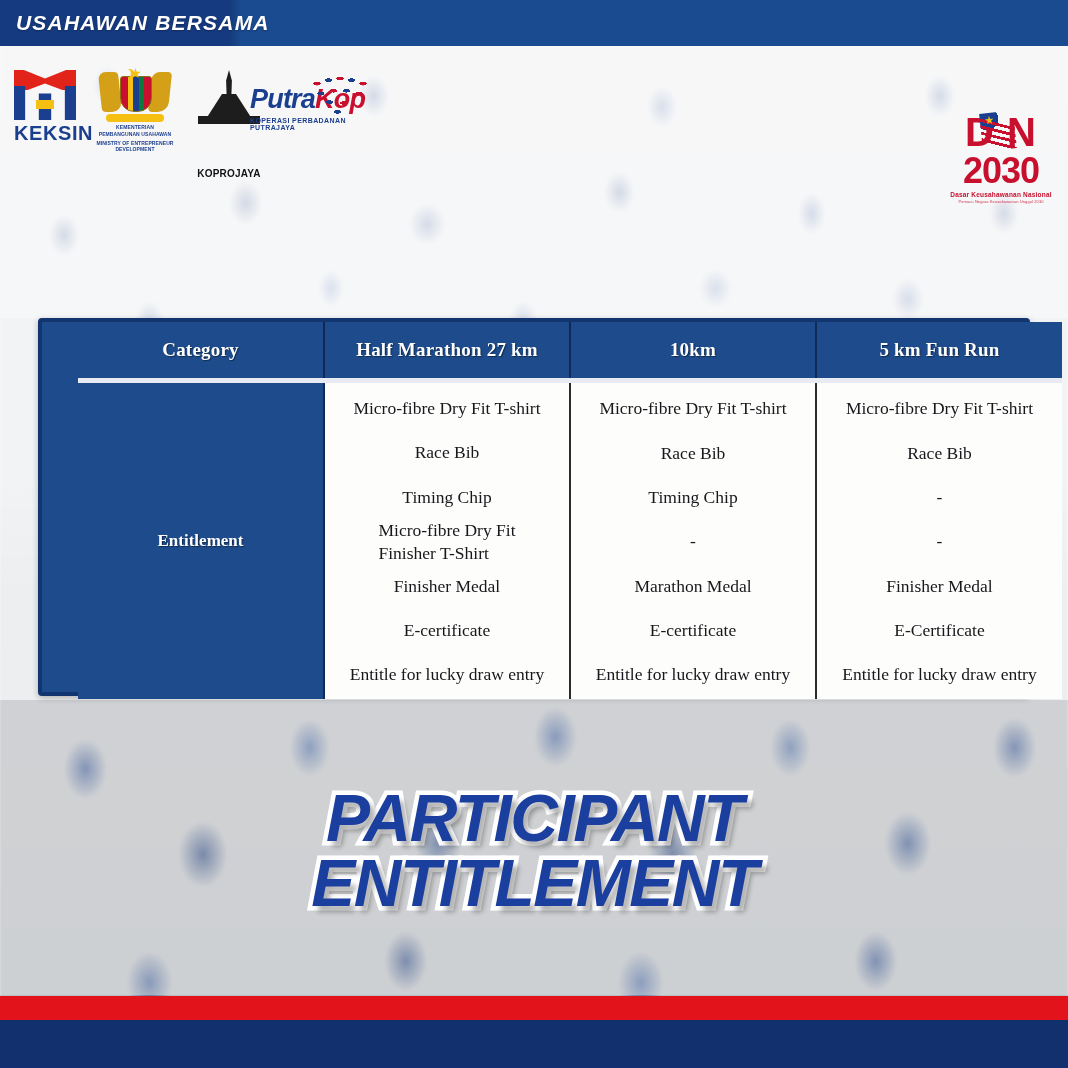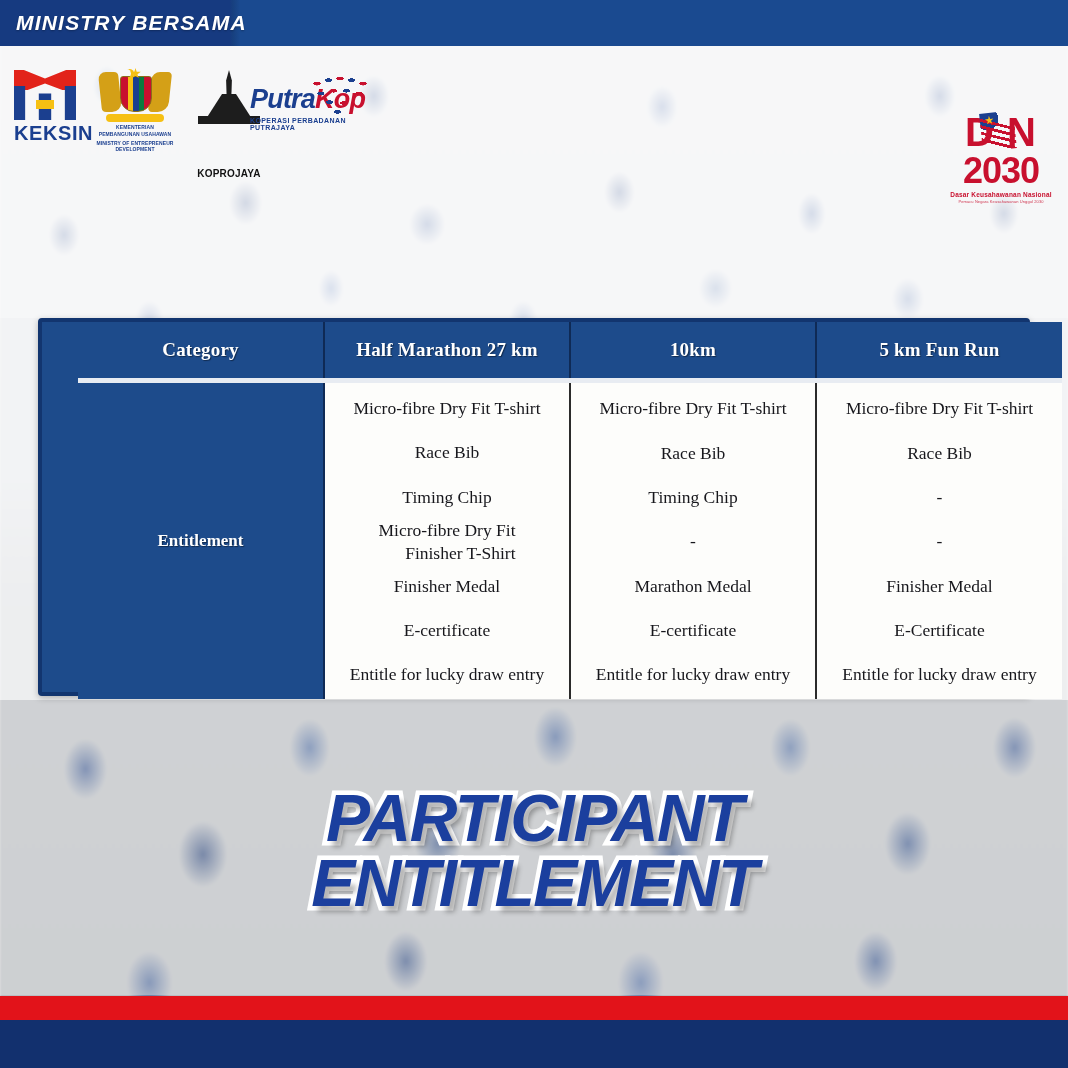--- a/index.html
+++ b/index.html
@@ -268,21 +268,21 @@
   }
   .col-cell:last-child{border-right:none;}
 
   .stack{
     display:flex;flex-direction:column;height:316px;
     padding:4px 6px 2px 6px;box-sizing:border-box;
   }
   .item{
     flex:1 1 0;
     display:flex;align-items:center;justify-content:center;
-    text-align:right;
+    text-align:left;
     font-family:"Liberation Serif",serif;
     font-size:17.5px;color:#17171c;line-height:1.22;
     padding:0 4px;
   }
   .item.two-line{line-height:1.3;}
 
   
   .headline{
     position:absolute;left:0;top:786px;width:1068px;
     text-align:center;
@@ -310,21 +310,21 @@
 
 <div class="poster">
 
   <div class="bg-photo"></div>
   <div class="bg-wash-top"></div>
   <div class="bg-wash-mid"></div>
   <div class="bg-wash-bot"></div>
 
   <div class="topbar">
     <div class="topbar-wedge"></div>
-    <div class="anjuran">MINISTRY BERSAMA</div>
+    <div class="anjuran">USAHAWAN BERSAMA</div>
   </div>
 
   <div class="logo-strip">
 
     <div class="logo keksin">
       <div class="k-mark">
         <div class="k-red"></div>
         <div class="k-blue"></div>
         <div class="k-yellow"></div>
       </div>

